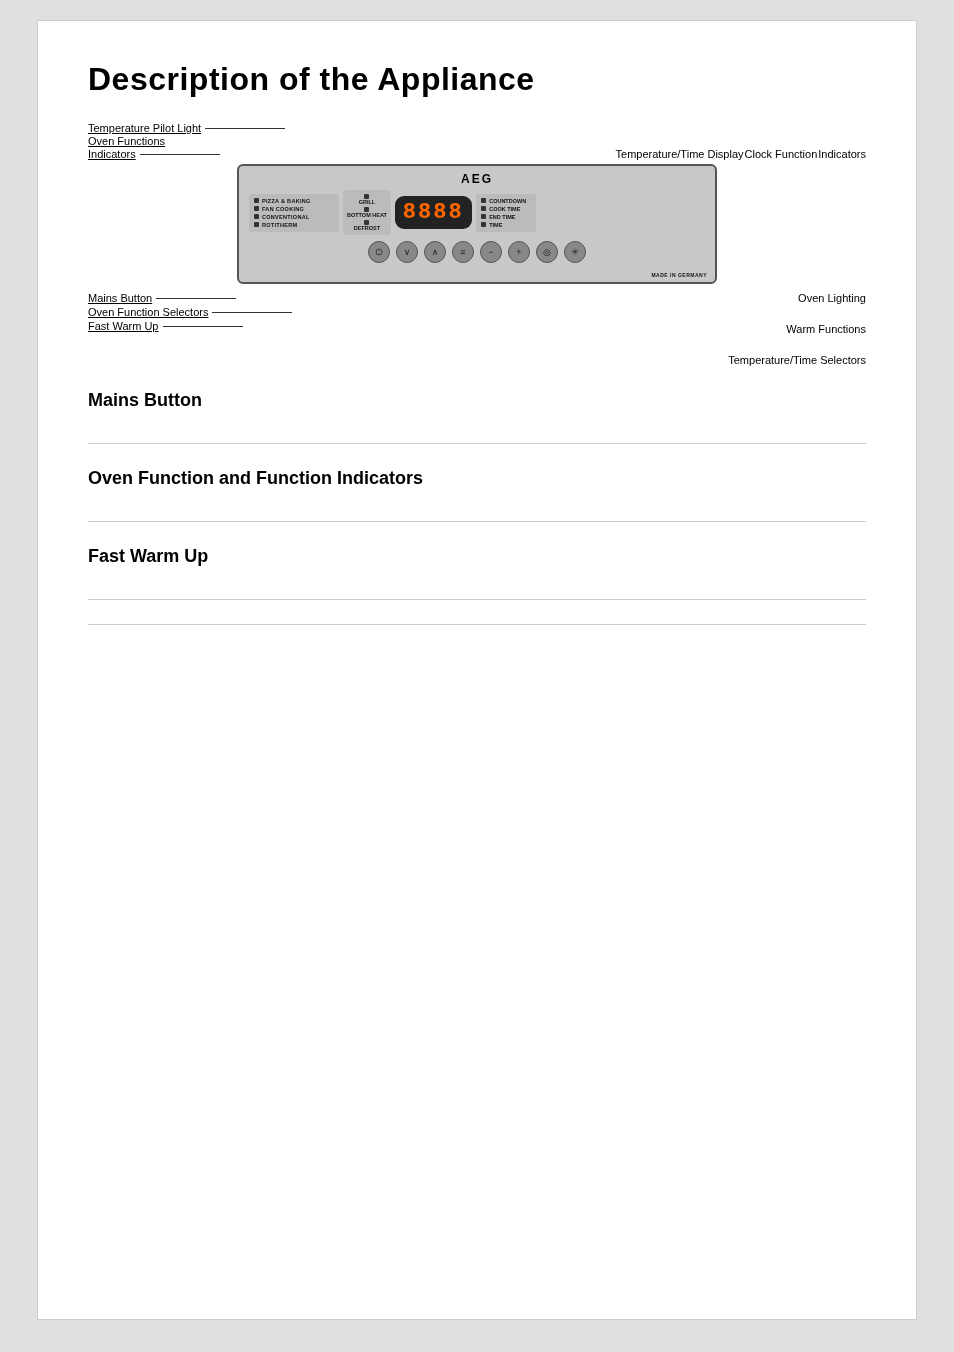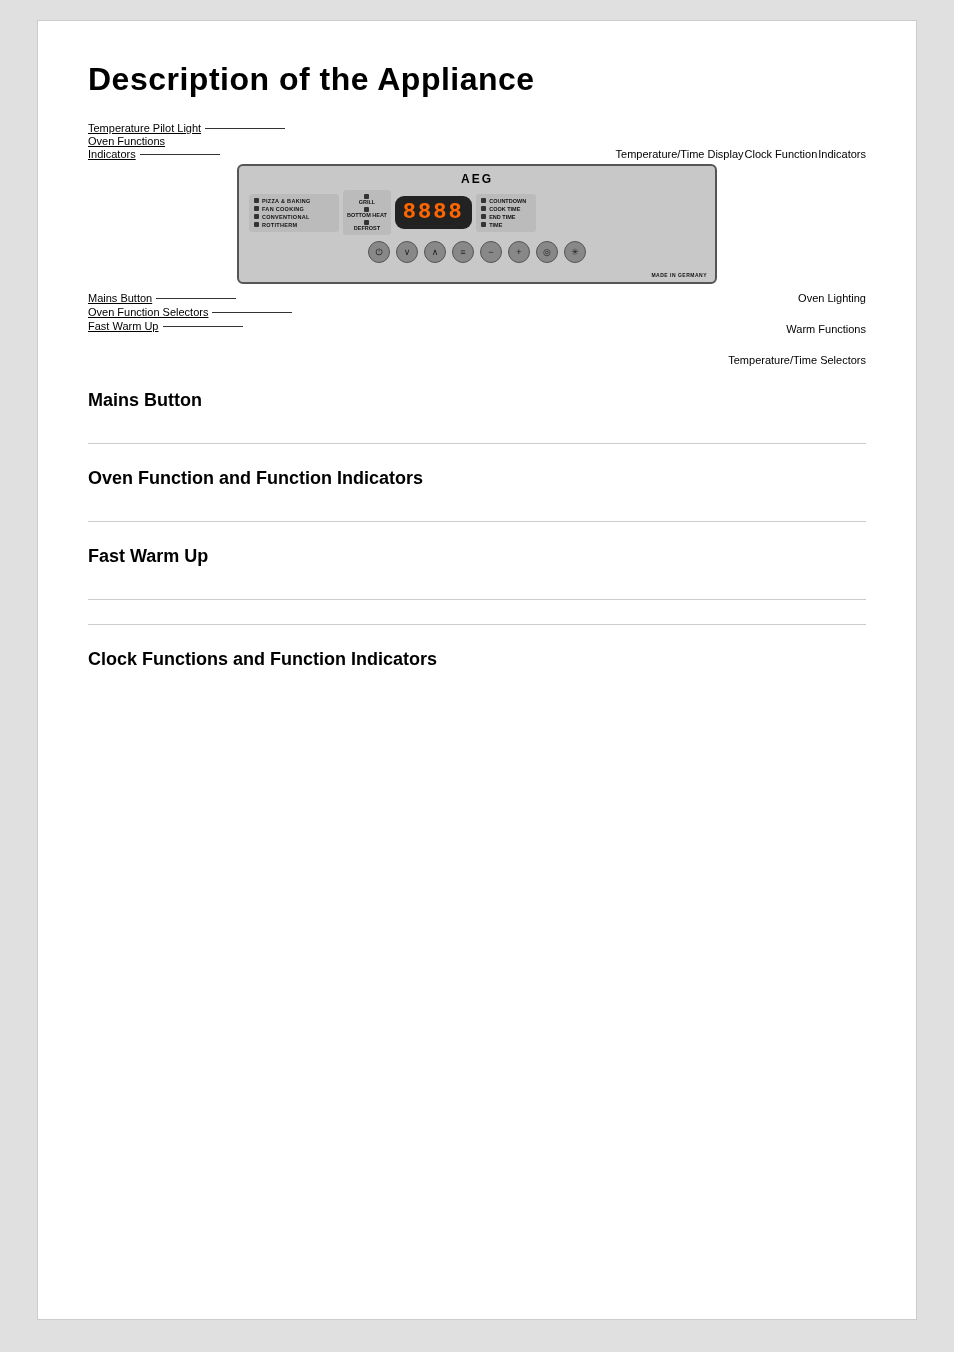--- a/index.html
+++ b/index.html
@@ -415,16 +415,13 @@
   </div>
   <hr class="divider">
 
   <div class="section-block">
     <h3 class="sub-title">Fast Warm Up</h3>
   </div>
   <hr class="divider">
 
   <hr class="divider">
 
-  <div class="section-block">
-    <h3 class="sub-title">Clock Functions and Function Indicators</h3>
-  </div>
 </div>
 
 </body></html>

